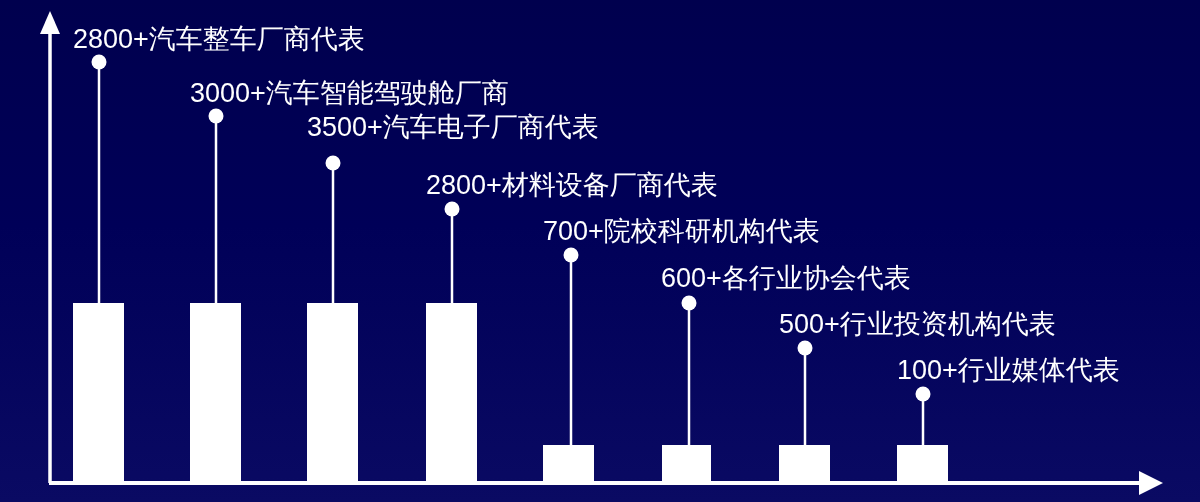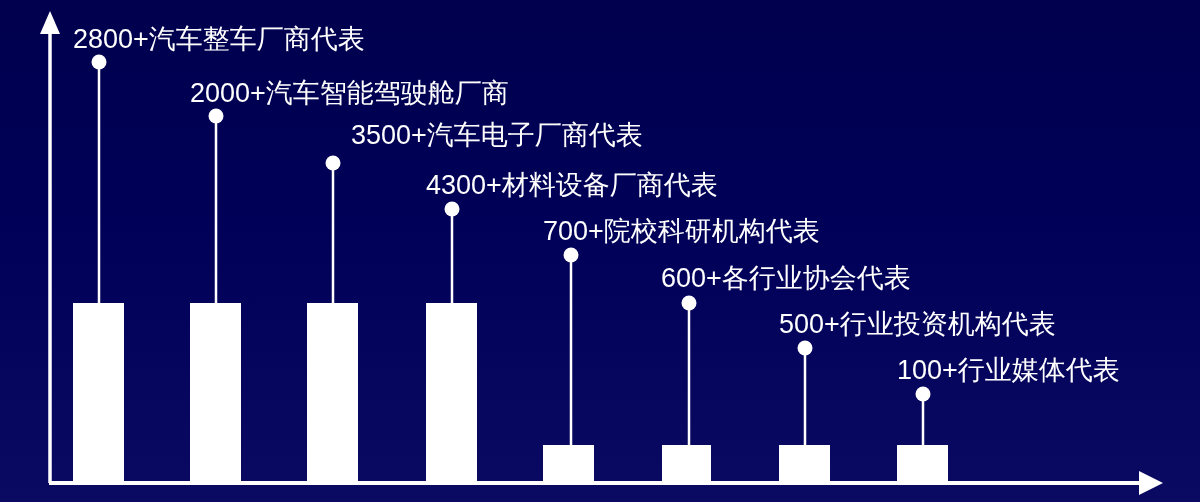--- a/index.html
+++ b/index.html
@@ -75,22 +75,22 @@
         <rect x="779" y="445" width="51" height="37" fill="#ffffff"></rect>
         <circle cx="805" cy="348" r="7.5" fill="#ffffff"></circle>
         <line x1="923" y1="400" x2="923" y2="445" stroke="#ffffff" stroke-width="2.5"></line>
         <rect x="897" y="445" width="51" height="37" fill="#ffffff"></rect>
         <circle cx="923" cy="394" r="7.5" fill="#ffffff"></circle>
       </g>
   </svg>
 
   <div id="labels-layer">
       <div class="callout-label" style="left: 73px; top: 26px;">2800+汽车整车厂商代表</div>
-      <div class="callout-label" style="left: 190px; top: 80px;">2000+汽车智能驾驶舱厂商</div>
-      <div class="callout-label" style="left: 307px; top: 122px; margin-left: 44px;">3500+汽车电子厂商代表</div>
-      <div class="callout-label" style="left: 426px; top: 172px;">4300+材料设备厂商代表</div>
+      <div class="callout-label" style="left: 190px; top: 80px;">3000+汽车智能驾驶舱厂商</div>
+      <div class="callout-label" style="left: 307px; top: 114px;">3500+汽车电子厂商代表</div>
+      <div class="callout-label" style="left: 426px; top: 172px;">2800+材料设备厂商代表</div>
       <div class="callout-label" style="left: 543px; top: 218px;">700+院校科研机构代表</div>
       <div class="callout-label" style="left: 661px; top: 265px;">600+各行业协会代表</div>
       <div class="callout-label" style="left: 779px; top: 311px;">500+行业投资机构代表</div>
       <div class="callout-label" style="left: 897px; top: 357px;">100+行业媒体代表</div>
     </div>
 
 </div>
 
 </body></html>

